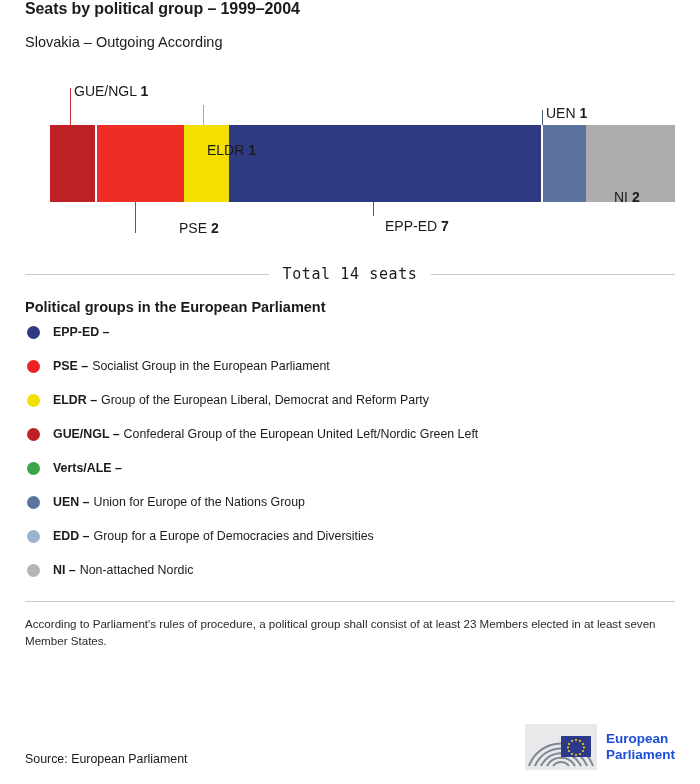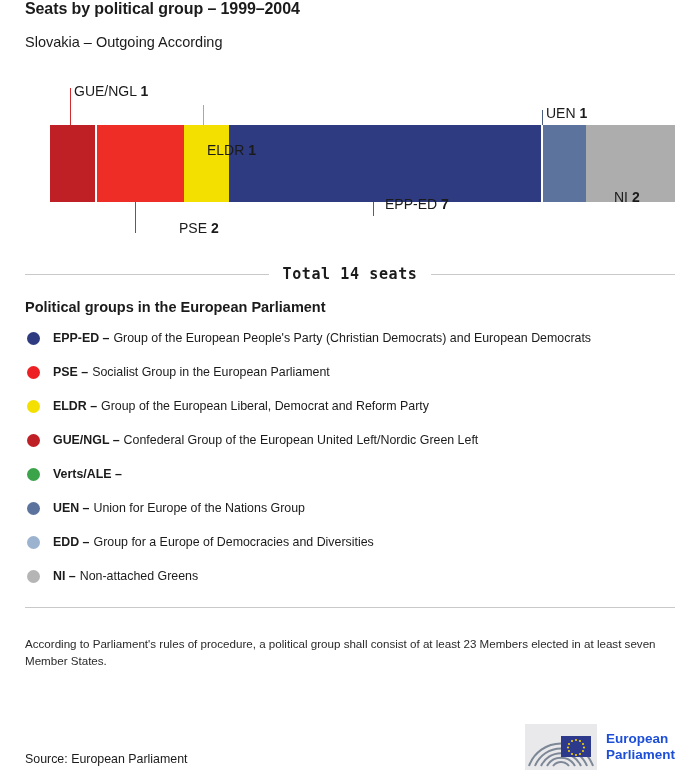--- a/index.html
+++ b/index.html
@@ -73,32 +73,31 @@
     margin-top: 22px;
     gap: 14px;
   }
   .total-line {
     flex: 1;
     height: 1px;
     background: #c9c9c9;
   }
   .total-text {
     font-size: 15px;
-    font-weight: bold;
+    font-weight: normal;
     letter-spacing: 0.6px;
     font-family: "DejaVu Sans Mono", monospace;
     color: #1b1b1b;
   }
 
   
   .legend-title {
     font-size: 14.5px;
     font-weight: bold;
     margin-top: 16px;
-    margin-bottom: 6px;
   }
   .legend-item {
     display: flex;
     align-items: center;
     height: 34px;
     font-size: 12.4px;
   }
   .dot {
     width: 13px;
     height: 13px;
@@ -113,21 +112,21 @@
   
   .divider {
     height: 1px;
     background: #c9c9c9;
     margin-top: 14px;
   }
   .note {
     font-size: 11.6px;
     line-height: 1.45;
     color: #2a2a2a;
-    margin-top: 28px;
+    margin-top: 14px;
     max-width: 640px;
   }
   .source-row {
     position: absolute;
     left: 25px;
     bottom: 18px;
     font-size: 12.4px;
   }
   .source-row b { font-weight: normal; }
   .logo {
@@ -197,21 +196,21 @@
         <b>2</b>
       </div>
 
       <div class="tick" style="left:178px; top:22px; height:20px; background:#c9b800;"></div>
       <div class="lbl" style="left:182px; top:17px;margin-top:42px;">
         <span>ELDR</span>
         <b>1</b>
       </div>
 
       <div class="tick dark" style="left:348px; top:119px; height:14px;"></div>
-      <div class="lbl" style="left:352px; top:113px;padding-left:8px;">
+      <div class="lbl" style="left:352px; top:135px;padding-left:8px;">
         <span>EPP-ED</span>
         <b>7</b>
       </div>
 
       <div class="tick dark" style="left:517px; top:27px; height:15px;"></div>
       <div class="lbl" style="left:521px; top:22px;">
         <span>UEN</span>
         <b>1</b>
       </div>
 
@@ -229,21 +228,20 @@
     <div class="total-text">Total 14 seats</div>
     <div class="total-line"></div>
   </div>
 
   <div class="legend-title">Political groups in the European Parliament</div>
 
   <div>
     <div class="legend-item">
       <span class="dot" style="background:#2e3b80;"></span>
       <span class="leg-abbr">EPP-ED –</span>
-      <span class="leg-desc">Group of the European People's Party (Christian Democrats) and European Democrats</span>
     </div>
     <div class="legend-item">
       <span class="dot" style="background:#ed2024;"></span>
       <span class="leg-abbr">PSE –</span>
       <span class="leg-desc">Socialist Group in the European Parliament</span>
     </div>
     <div class="legend-item">
       <span class="dot" style="background:#f4e000;"></span>
       <span class="leg-abbr">ELDR –</span>
       <span class="leg-desc">Group of the European Liberal, Democrat and Reform Party</span>
@@ -263,21 +261,21 @@
       <span class="leg-desc">Union for Europe of the Nations Group</span>
     </div>
     <div class="legend-item">
       <span class="dot" style="background:#9cb3cf;"></span>
       <span class="leg-abbr">EDD –</span>
       <span class="leg-desc">Group for a Europe of Democracies and Diversities</span>
     </div>
     <div class="legend-item">
       <span class="dot" style="background:#b5b5b5;"></span>
       <span class="leg-abbr">NI –</span>
-      <span class="leg-desc">Non-attached Greens</span>
+      <span class="leg-desc">Non-attached Nordic</span>
     </div>
   </div>
 
   <div class="divider"></div>
 
   <div class="note">According to Parliament's rules of procedure, a political group shall consist of at least 23 Members elected in at least seven Member States.</div>
 
   <div class="source-row">
     <b>Source:</b>
     <span>European Parliament</span>

